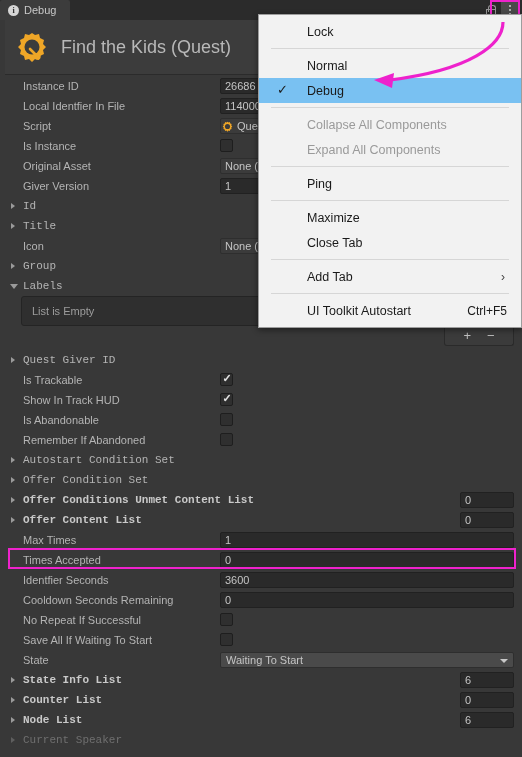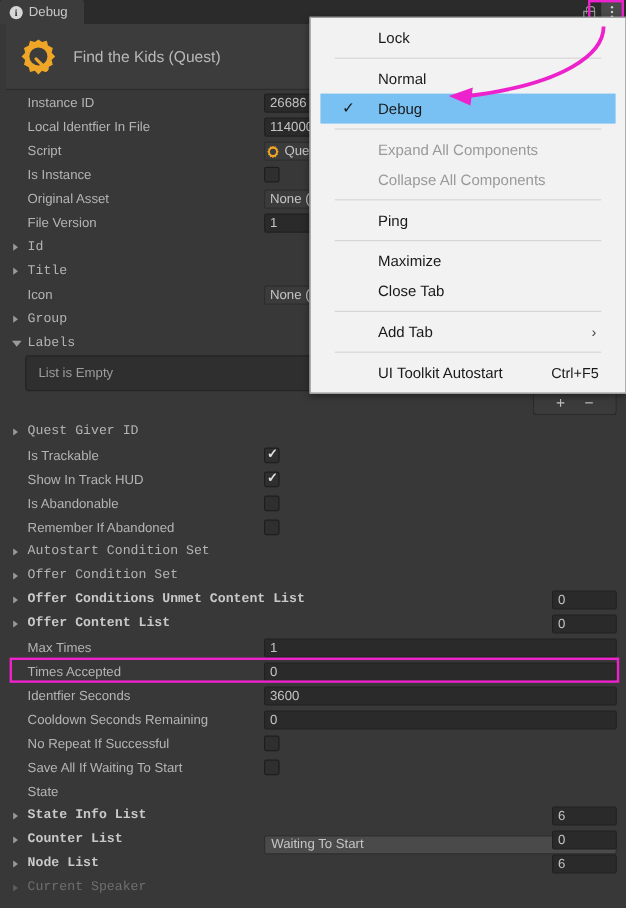--- a/index.html
+++ b/index.html
@@ -43,21 +43,21 @@
   .kebab i { width:2px; height:2px; background:#d0d0d0; border-radius:50%; display:block; }
 
   
   .objhead {
     position:absolute; left:5px; top:20px; width:517px; height:55px;
     background:#3c3c3c; border-bottom:1px solid #2b2b2b;
     display:flex; align-items:center; padding-left:8px; gap:10px;
   }
   .quest-ico { width:38px; height:38px; position:relative; }
   .quest-ico svg { display:block; }
-  .objtitle { color:#b8b8b8; font-size:13px; }
+  .objtitle { color:#b8b8b8; font-size:18px; }
 
   
   .props { position:absolute; left:5px; top:76px; width:517px; }
   .row {
     position:relative; height:20px; display:flex; align-items:center;
     font-size:11px; color:#b4b4b4;
   }
   .row.dim { color:#6f6f6f; }
   .row .label { padding-left:18px; white-space:nowrap; }
   .row.bold .label { font-weight:bold; color:#c9c9c9; }
@@ -77,21 +77,21 @@
     position:absolute; left:215px; right:8px; top:2px; height:16px;
     background:#2a2a2a; border:1px solid #212121; border-radius:2px;
     color:#c4c4c4; font-size:11px; padding-left:4px; line-height:14px;
     overflow:hidden; white-space:nowrap;
   }
   .field.obj { background:#3b3b3b; border:1px solid #2e2e2e; color:#c4c4c4; }
   .field.num-right {
     left:auto; right:8px; width:54px;
   }
   .field.popup {
-    background:#4a4a4a; border:1px solid #2e2e2e; padding-left:5px;margin-top:44px;
+    background:#4a4a4a; border:1px solid #2e2e2e; padding-left:5px;
   }
   .popup-arrow {
     position:absolute; right:5px; top:6px; width:0; height:0;
     border-left:4px solid transparent; border-right:4px solid transparent;
     border-top:4px solid #c8c8c8;
   }
   .chk {
     position:absolute; left:215px; top:3px; width:13px; height:13px;
     background:#2f2f2f; border:1px solid #1e1e1e; border-radius:2px;
   }
@@ -117,21 +117,21 @@
   }
   .listfoot span { color:#c0c0c0; font-size:13px; line-height:11px; }
 
   
   .hl { position:absolute; border:2.5px solid #ee22cc; pointer-events:none; }
 
   
   .menu {
     position:absolute; left:258px; top:14px; width:264px;
     background:#f2f2f2; border:1px solid #9d9d9d;
-    box-shadow:0 2px 6px rgba(0,0,0,.45); padding:4px 8px;
+    box-shadow:0 2px 6px rgba(0,0,0,.45); padding:4px 0;
     font-size:12.5px; color:#1a1a1a;
   }
   .mi { height:25px; display:flex; align-items:center; padding-left:48px; position:relative; }
   .mi.sel { background:#79c1f2; }
   .mi.chk-on:before {
     content:"\2713"; position:absolute; left:18px; top:4px; color:#1a1a1a; font-size:13px;
   }
   .mi.disabled { color:#9a9a9a; }
   .mi .short { position:absolute; right:14px; color:#1a1a1a; font-size:12px; }
   .mi .sub {
@@ -194,21 +194,21 @@
     </div>
     <div class="row">
       <span class="label">Is Instance</span>
       <div class="chk"></div>
     </div>
     <div class="row">
       <span class="label">Original Asset</span>
       <div class="field obj">None (</div>
     </div>
     <div class="row">
-      <span class="label">File Version</span>
+      <span class="label">Giver Version</span>
       <div class="field">1</div>
     </div>
     <div class="row fold">
       <span class="tri"></span>
       <span class="label">Id</span>
     </div>
     <div class="row fold">
       <span class="tri"></span>
       <span class="label">Title</span>
     </div>
@@ -338,24 +338,24 @@
     </div>
     <div class="sep"></div>
     <div class="mi">
       <span>Normal</span>
     </div>
     <div class="mi sel chk-on">
       <span>Debug</span>
     </div>
     <div class="sep"></div>
     <div class="mi disabled">
+      <span>Collapse All Components</span>
+    </div>
+    <div class="mi disabled">
       <span>Expand All Components</span>
-    </div>
-    <div class="mi disabled">
-      <span>Collapse All Components</span>
     </div>
     <div class="sep"></div>
     <div class="mi">
       <span>Ping</span>
     </div>
     <div class="sep"></div>
     <div class="mi">
       <span>Maximize</span>
     </div>
     <div class="mi">

